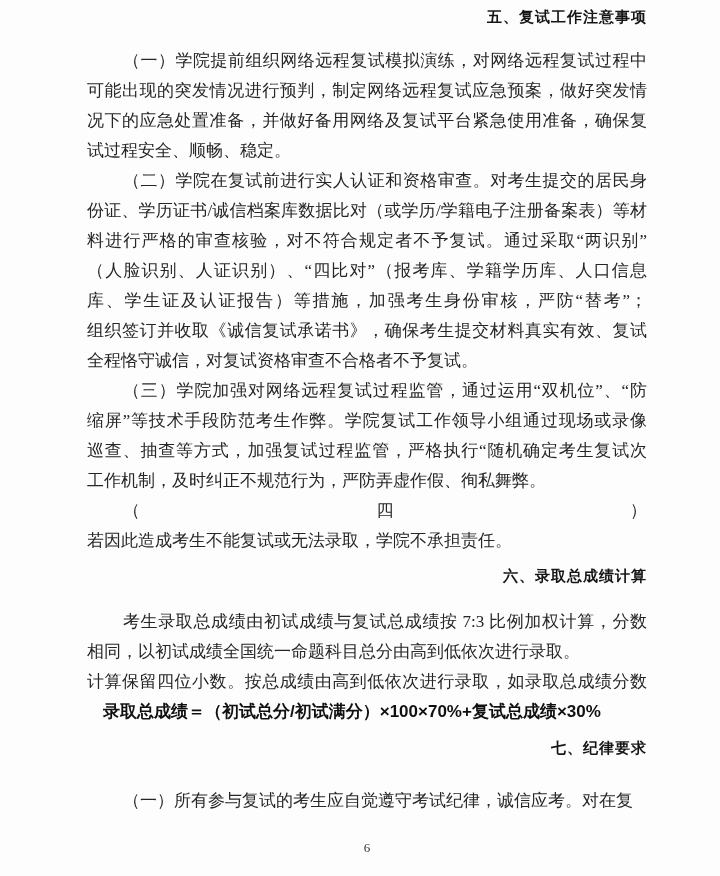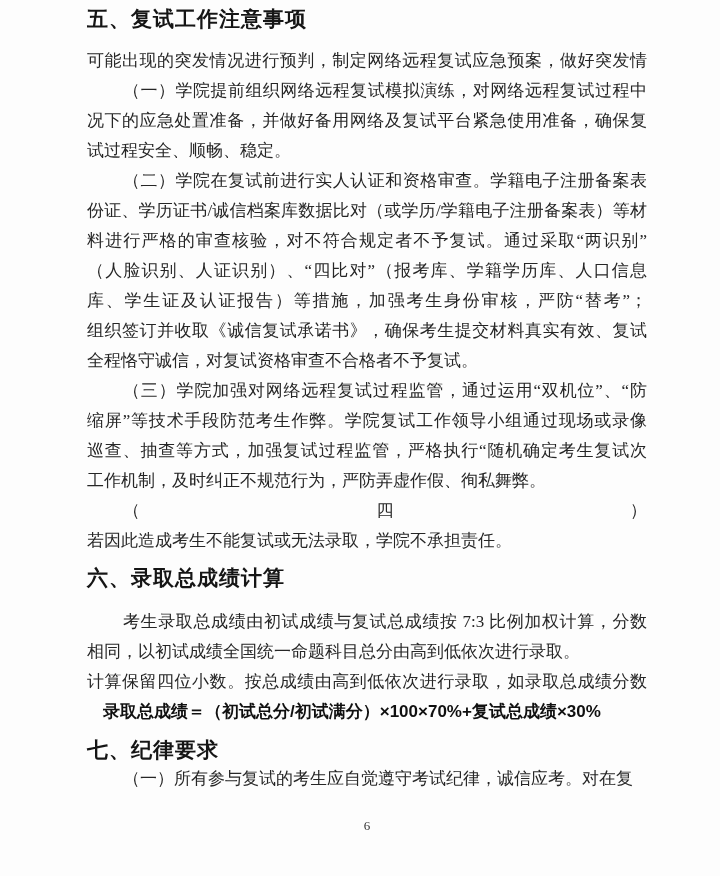--- a/index.html
+++ b/index.html
@@ -13,32 +13,33 @@
   .page {
     position: relative;
     width: 720px; height: 876px;
     background: #fdfdfd;
     box-sizing: border-box;
     padding: 5px 73px 0 87px;
   }
   .content { width: 560px; }
 
   .block-heading {
-    font-family: Liberation Serif, serif;
+    font-family: Liberation Mono, monospace;
     font-weight: 700;
-    font-size: 21px;
+    font-size: 15px;
     line-height: 28px;
     color: #151515;
     margin: 8px 0 13px 0;
     letter-spacing: 1px;
     white-space: nowrap;
+    text-align: right;
   }
   .block-heading.first { margin-top: 0; margin-bottom: 13px; }
   .block-heading.h6 { margin-top: 8px; margin-bottom: 15px; }
-  .block-heading.h7 { margin-top: 9px; margin-bottom: 0; }
+  .block-heading.h7 { margin-top: 9px; margin-bottom: 22px; }
 
   .paragraph { margin: 0; }
   .text-line {
     font-size: 17px;
     line-height: 30px;
     height: 30px;
     overflow: hidden;
     white-space: nowrap;
     color: #262626;
   }
@@ -73,27 +74,27 @@
     color: #333333;
   }
 </style>
 </head>
 <body>
 
 <div class="page">
   <main class="content" id="doc-content">
       <div class="block-heading first">五、复试工作注意事项</div>
       <div class="paragraph">
+        <div class="text-line jline indent">（一）学院提前组织网络远程复试模拟演练，对网络远程复试过程中</div>
         <div class="text-line jline">可能出现的突发情况进行预判，制定网络远程复试应急预案，做好突发情</div>
-        <div class="text-line jline indent">（一）学院提前组织网络远程复试模拟演练，对网络远程复试过程中</div>
         <div class="text-line jline">况下的应急处置准备，并做好备用网络及复试平台紧急使用准备，确保复</div>
         <div class="text-line">试过程安全、顺畅、稳定。</div>
       </div>
       <div class="paragraph">
-        <div class="text-line jline indent">（二）学院在复试前进行实人认证和资格审查。学籍电子注册备案表</div>
+        <div class="text-line jline indent">（二）学院在复试前进行实人认证和资格审查。对考生提交的居民身</div>
         <div class="text-line jline">份证、学历证书/诚信档案库数据比对（或学历/学籍电子注册备案表）等材</div>
         <div class="text-line jline">料进行严格的审查核验，对不符合规定者不予复试。通过采取“两识别”</div>
         <div class="text-line jline">（人脸识别、人证识别）、“四比对”（报考库、学籍学历库、人口信息</div>
         <div class="text-line jline">库、学生证及认证报告）等措施，加强考生身份审核，严防“替考”；</div>
         <div class="text-line jline">组织签订并收取《诚信复试承诺书》，确保考生提交材料真实有效、复试</div>
         <div class="text-line">全程恪守诚信，对复试资格审查不合格者不予复试。</div>
       </div>
       <div class="paragraph">
         <div class="text-line jline indent">（三）学院加强对网络远程复试过程监管，通过运用“双机位”、“防</div>
         <div class="text-line jline">缩屏”等技术手段防范考生作弊。学院复试工作领导小组通过现场或录像</div>

